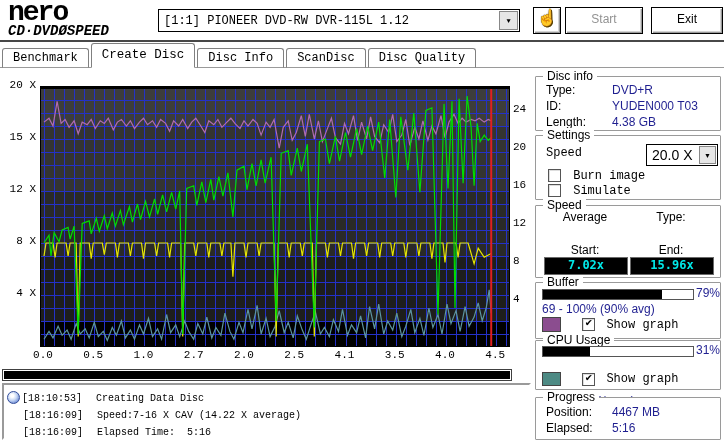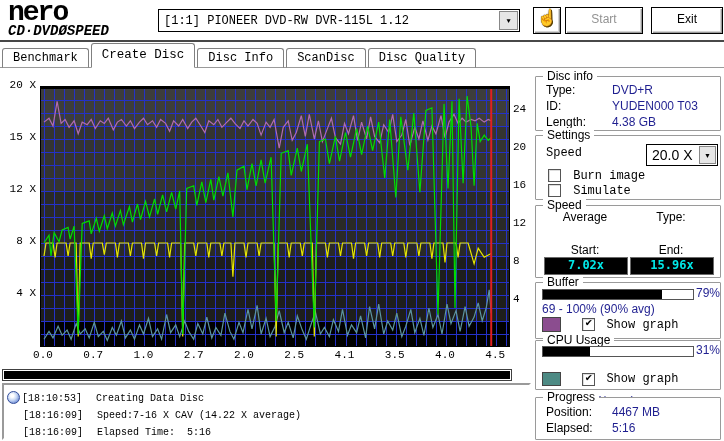--- a/index.html
+++ b/index.html
@@ -191,21 +191,21 @@
       <div class="yl" style="top: 183px; left: 2px;">12 X</div>
       <div class="yl" style="top: 235px; left: 2px;">8 X</div>
       <div class="yl" style="top: 287px; left: 2px;">4 X</div>
       <div class="yr" style="top: 103px;">24</div>
       <div class="yr" style="top: 141px;">20</div>
       <div class="yr" style="top: 179px;">16</div>
       <div class="yr" style="top: 217px;">12</div>
       <div class="yr" style="top: 255px;">8</div>
       <div class="yr" style="top: 293px;">4</div>
       <div class="xl" style="top: 349px; left: 43px;">0.0</div>
-      <div class="xl" style="top: 349px; left: 93.25px;">0.7</div>
+      <div class="xl" style="top: 349px; left: 93.25px;">0.5</div>
       <div class="xl" style="top: 349px; left: 143.5px;">1.0</div>
       <div class="xl" style="top: 349px; left: 193.75px;">2.7</div>
       <div class="xl" style="top: 349px; left: 244px;">2.0</div>
       <div class="xl" style="top: 349px; left: 294.25px;">2.5</div>
       <div class="xl" style="top: 349px; left: 344.5px;">4.1</div>
       <div class="xl" style="top: 349px; left: 394.75px;">3.5</div>
       <div class="xl" style="top: 349px; left: 445px;">4.0</div>
       <div class="xl" style="top: 349px; left: 495.25px;">4.5</div>
     </div>
 </div>

